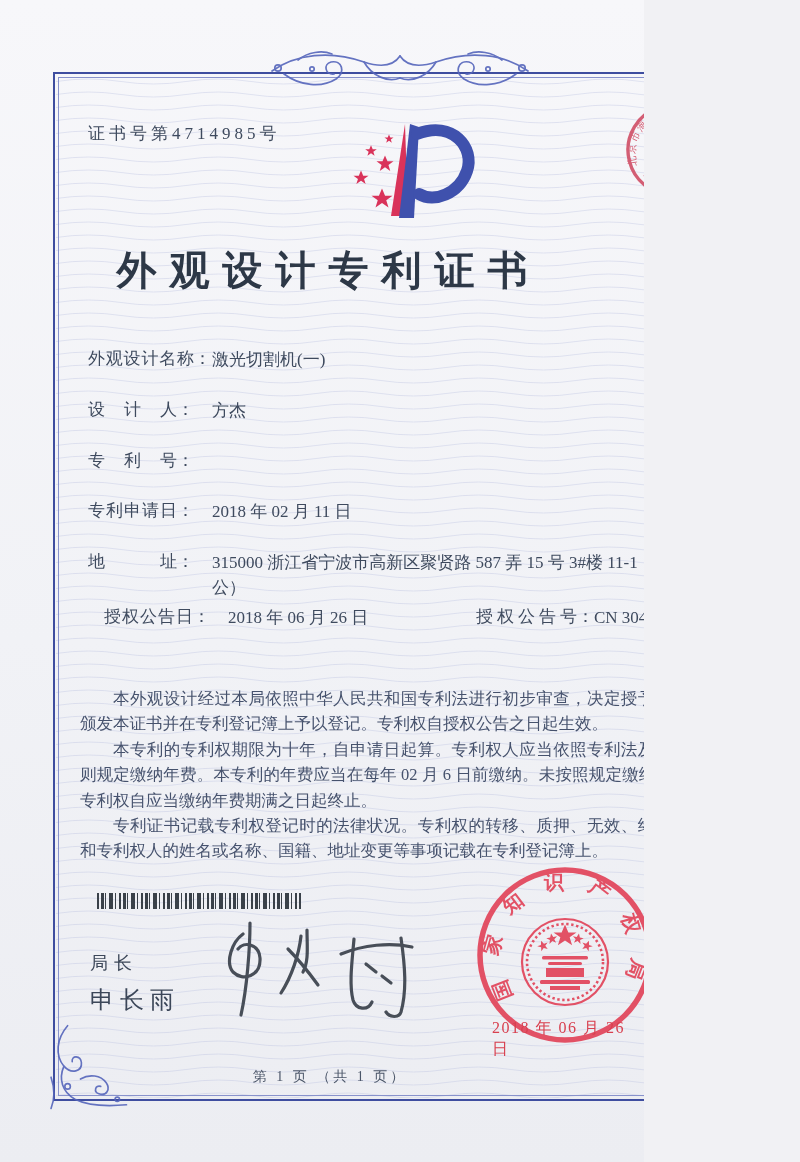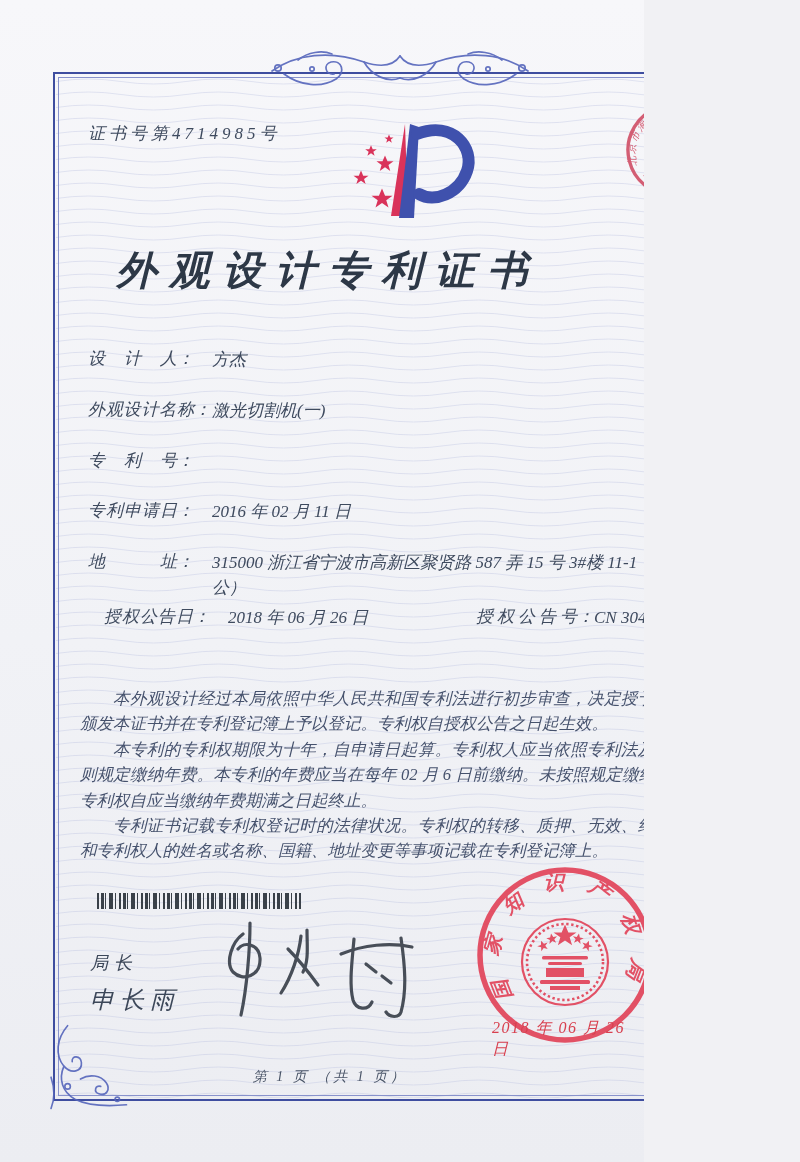--- a/index.html
+++ b/index.html
@@ -4,21 +4,20 @@
 <style>
   * { margin:0; padding:0; box-sizing:border-box; }
   html,body { width:800px; }
   body {
     font-family:"Liberation Serif","DejaVu Serif",serif;
     background:#f1f1f4;
   }
   .paper {
     position:relative; width:644px; height:1162px; overflow:hidden;
     background:linear-gradient(180deg,#f7f7fa 0%,#f1f2f6 55%,#ecedf2 100%);
-    font-style:italic;
   }
   
   .bframe { position:absolute; left:53px; top:72px; width:691px; height:1029px;
     border:2.4px solid #3e4d9f; }
   .bframe-inner { position:absolute; left:58px; top:77px; width:681px; height:1019px;
     border:1px solid #8column;  }
   .bframe-inner { border:1px solid #8892cc; }
   .guilloche { position:absolute; left:56px; top:75px; width:685px; height:1023px; opacity:.5; }
   .ornament-top { position:absolute; left:268px; top:38px; width:264px; height:66px; }
   .ornament-bl  { position:absolute; left:36px;  top:1022px; width:100px; height:92px; }
@@ -161,33 +160,33 @@
       </text>
       <text x="60" y="57" font-size="11.5" letter-spacing="4" text-anchor="middle">印花税</text>
       <text x="60" y="73" font-size="11" letter-spacing="1.5" text-anchor="middle">代扣专用章</text>
     </g>
   </svg>
 
   <div class="title">外观设计专利证书</div>
 
   <div class="fields">
     <div class="frow">
+      <span class="lbox"><span class="jl wide">外观设计名称</span><span>：</span></span>
+      <span class="fval">激光切割机(一)</span>
+    </div>
+    <div class="frow">
       <span class="lbox"><span class="jl">设计人</span><span>：</span></span>
       <span class="fval">方杰</span>
     </div>
     <div class="frow">
-      <span class="lbox"><span class="jl wide">外观设计名称</span><span>：</span></span>
-      <span class="fval">激光切割机(一)</span>
-    </div>
-    <div class="frow">
       <span class="lbox"><span class="jl">专利号</span><span>：</span></span>
     </div>
     <div class="frow">
       <span class="lbox"><span class="jl">专利申请日</span><span>：</span></span>
-      <span class="fval">2016 年 02 月 11 日</span>
+      <span class="fval">2018 年 02 月 11 日</span>
     </div>
     <div class="frow addr">
       <span class="lbox"><span class="jl">地址</span><span>：</span></span>
       <span class="fval">315000 浙江省宁波市高新区聚贤路 587 弄 15 号 3#楼 11-1（集中办公）</span>
     </div>
     <div class="frow grant">
       <span class="gleft">
         <span class="lbox"><span class="jl">授权公告日</span><span>：</span></span>
         <span class="fval">2018 年 06 月 26 日</span>
       </span>

